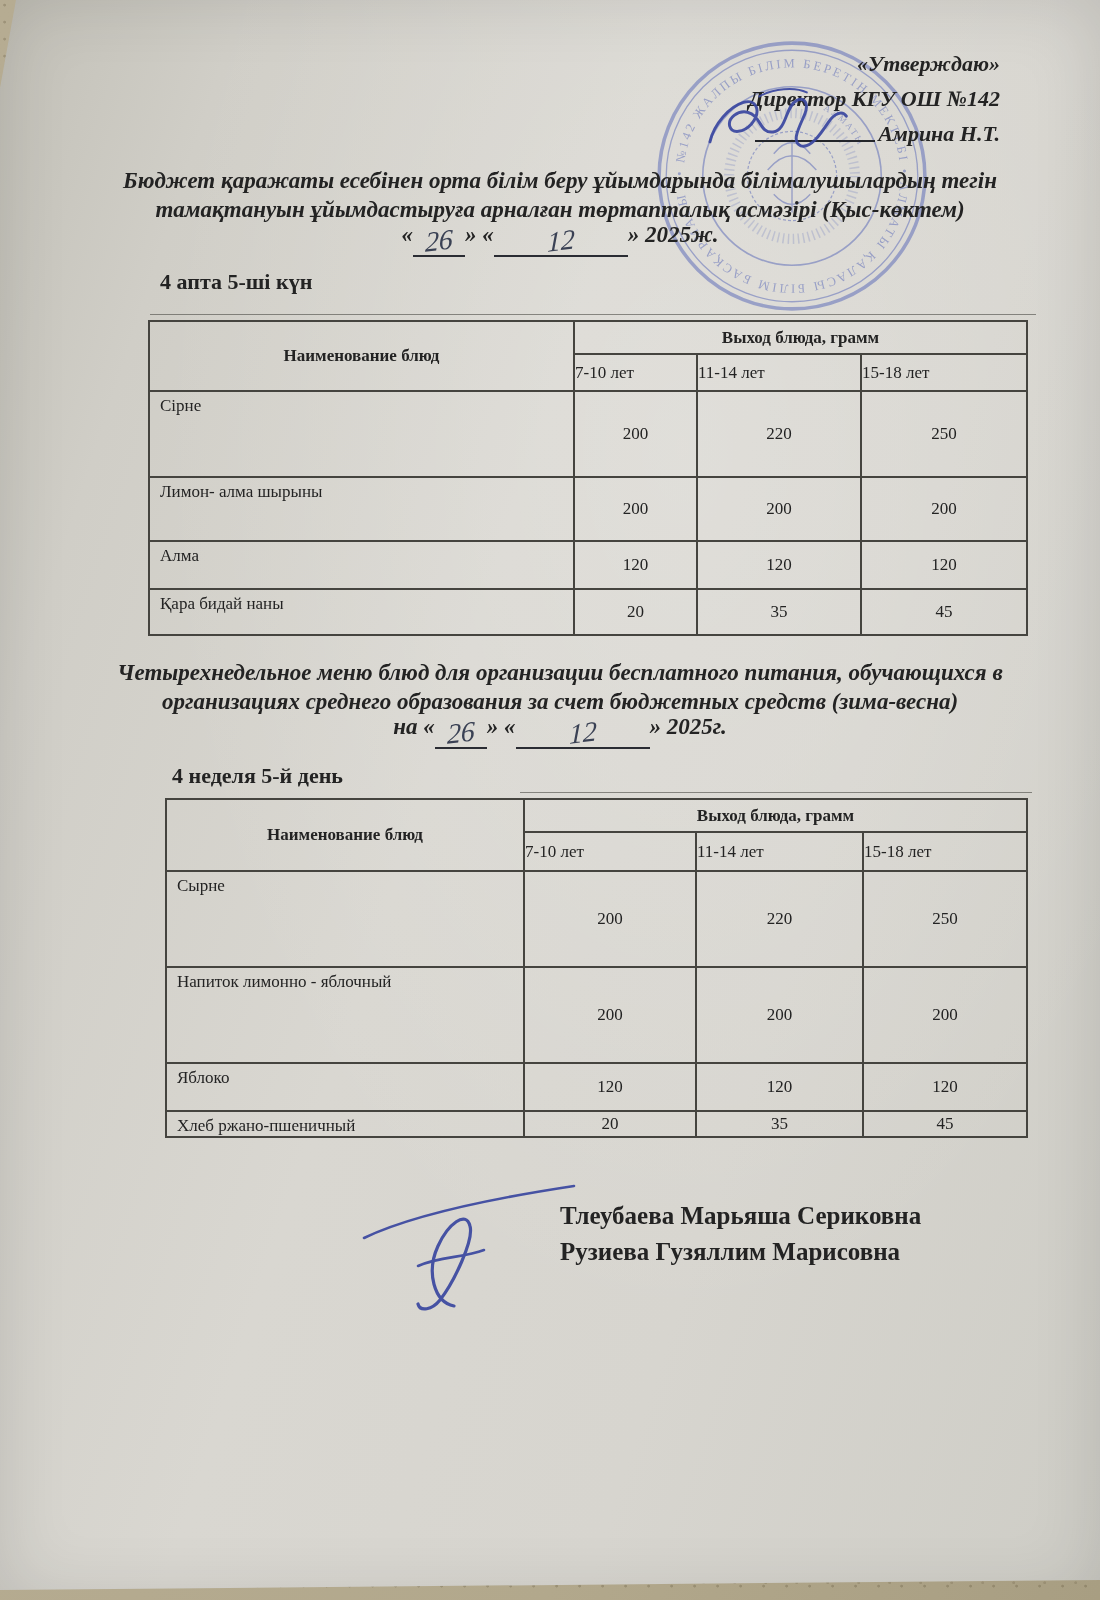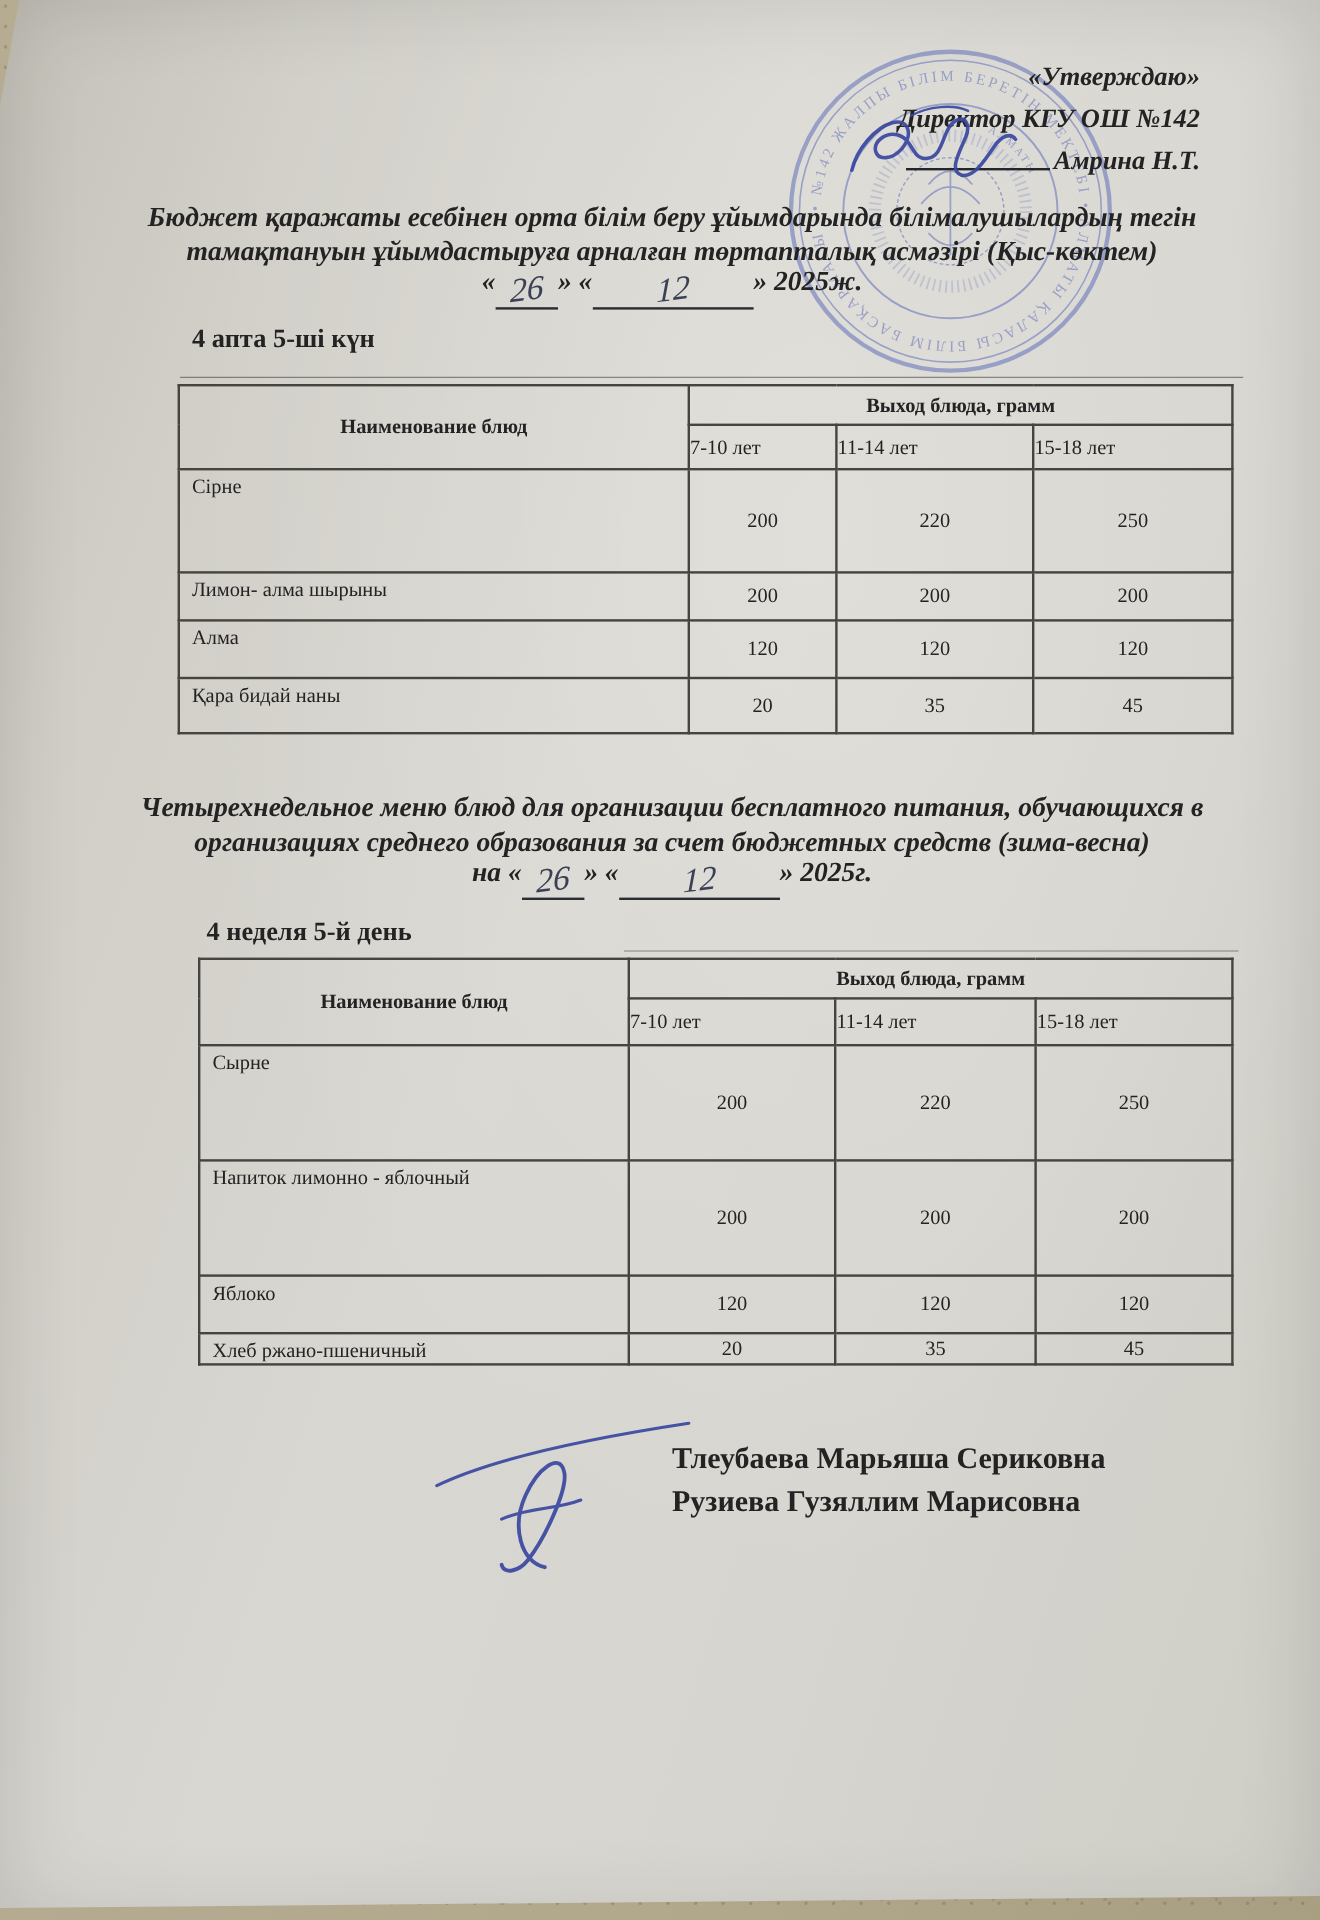--- a/index.html
+++ b/index.html
@@ -142,21 +142,21 @@
       <th class="age-h">7-10 лет</th>
       <th class="age-h">11-14 лет</th>
       <th class="age-h">15-18 лет</th>
     </tr>
     <tr style="height:86px">
       <td class="dish">Сірне</td>
       <td class="val">200</td>
       <td class="val">220</td>
       <td class="val">250</td>
     </tr>
-    <tr style="height:40px">
+    <tr style="height:64px">
       <td class="dish">Лимон- алма шырыны</td>
       <td class="val">200</td>
       <td class="val">200</td>
       <td class="val">200</td>
     </tr>
     <tr style="height:48px">
       <td class="dish">Алма</td>
       <td class="val">120</td>
       <td class="val">120</td>
       <td class="val">120</td>

